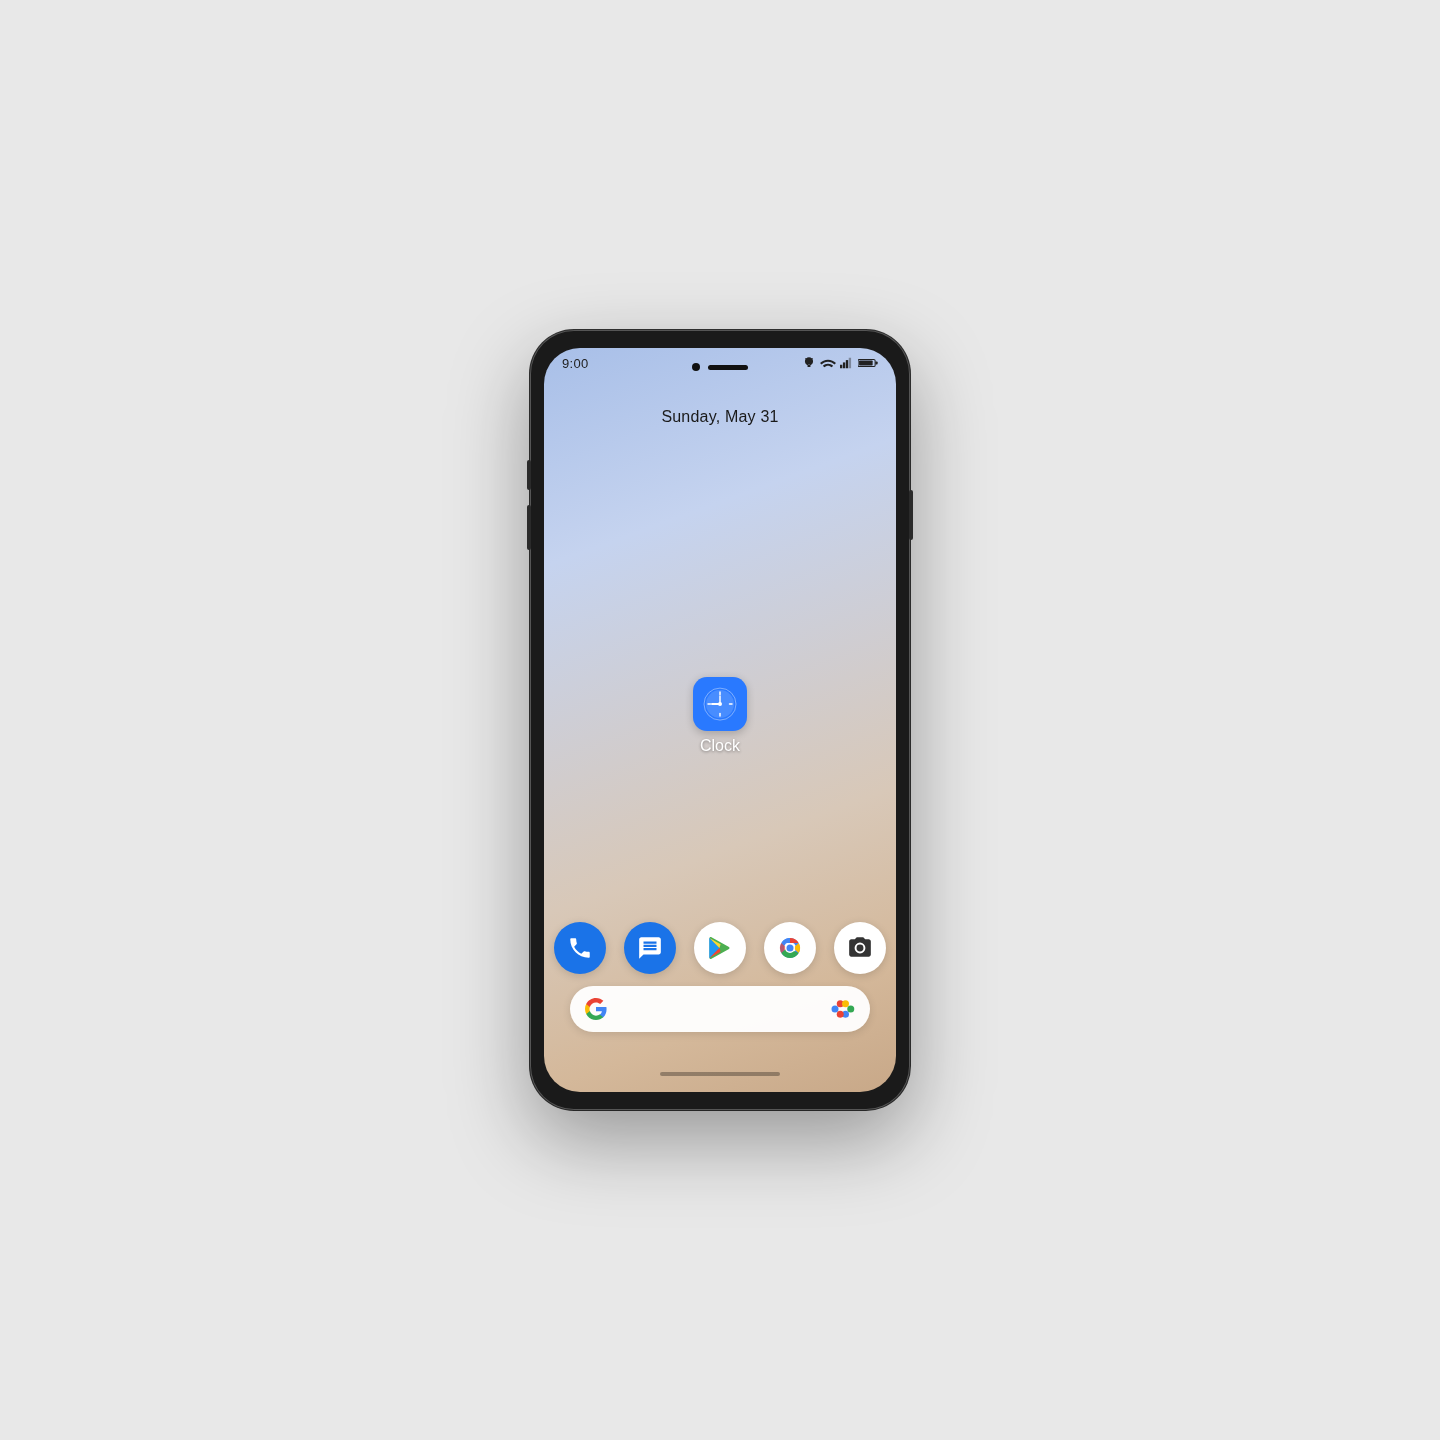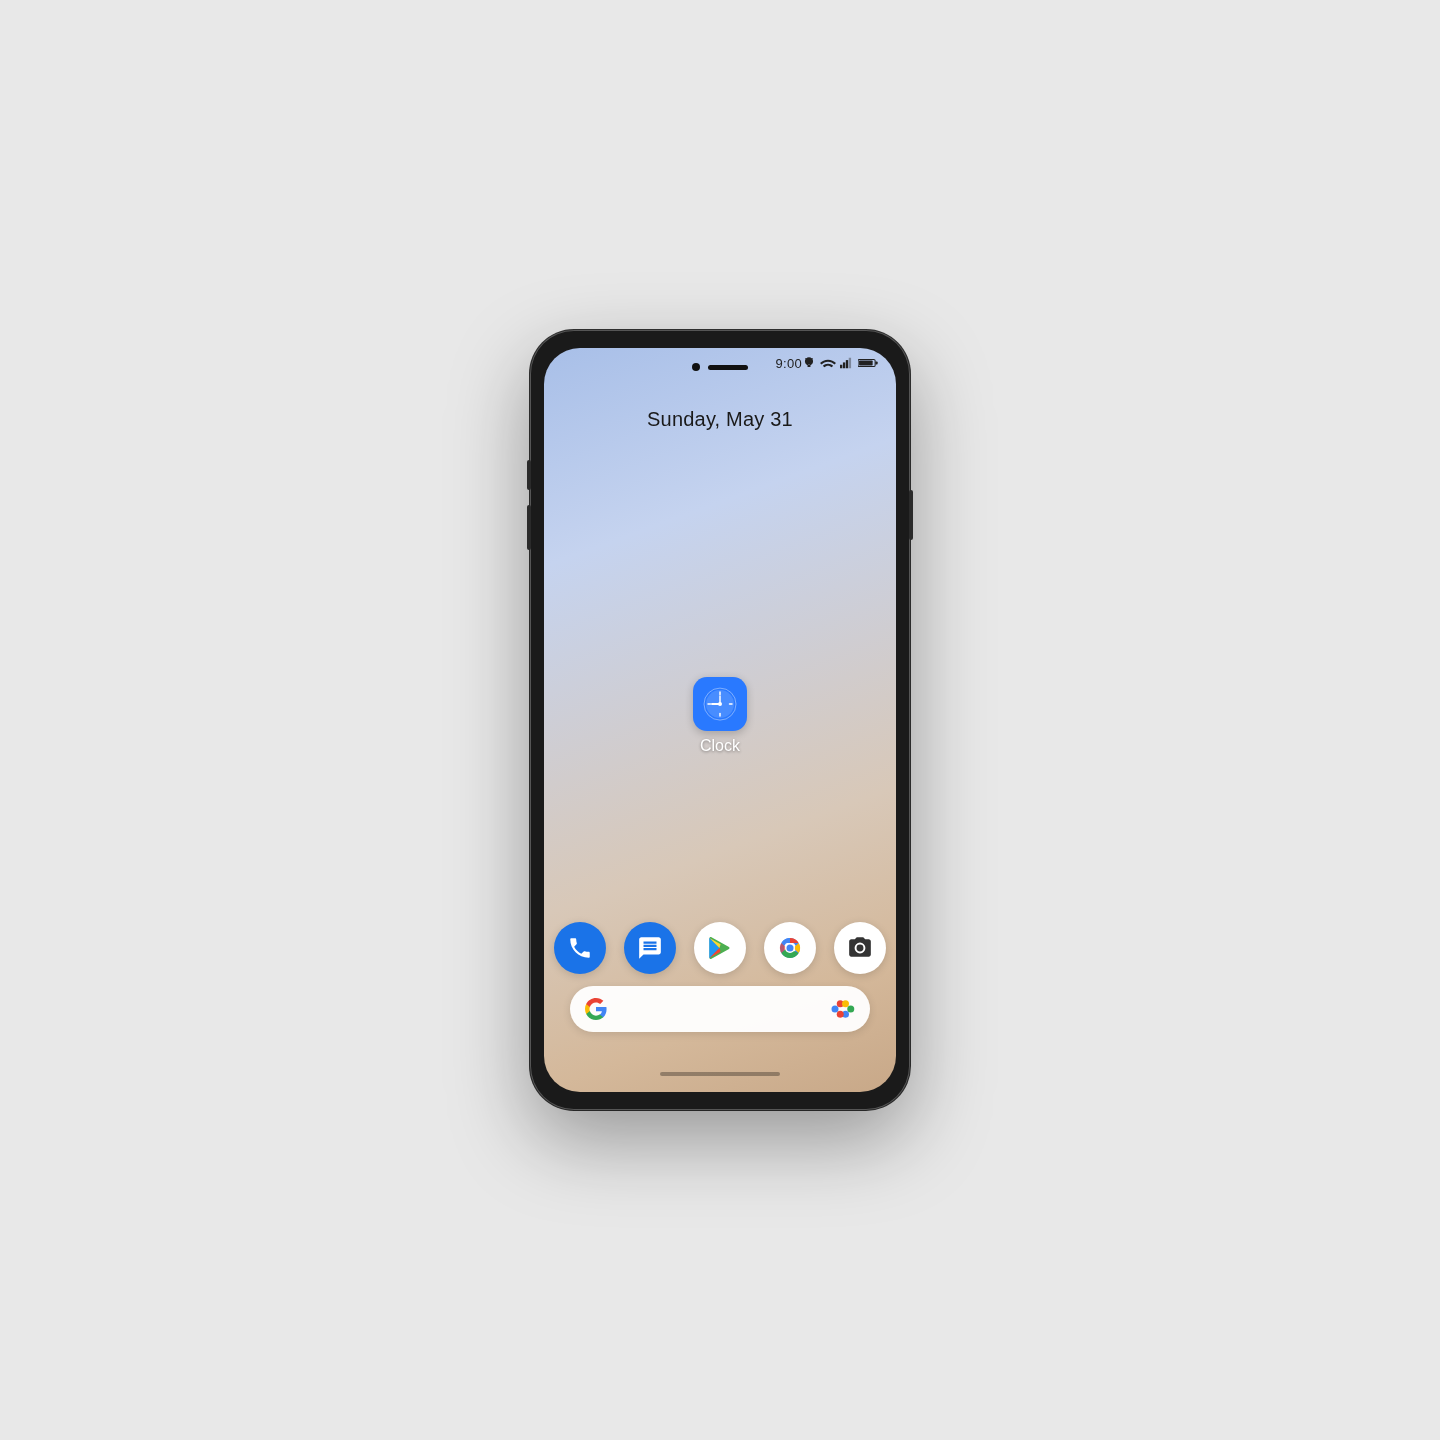--- a/index.html
+++ b/index.html
@@ -69,21 +69,21 @@
 
     
     .phone-notch-bar {
       position: absolute;
       top: 0;
       left: 0;
       right: 0;
       height: 30px;
       display: flex;
       align-items: center;
-      justify-content: flex-end;
+      justify-content: space-between;
       padding: 0 18px;
       z-index: 10;
     }
     .status-time {
       font-size: 13px;
       font-weight: 500;
       color: #222;
       letter-spacing: 0.3px;
     }
     .status-icons {
@@ -127,21 +127,21 @@
 
     
     .date-display {
       position: absolute;
       top: 60px;
       left: 0;
       right: 0;
       text-align: center;
     }
     .date-text {
-      font-size: 20px;
+      font-size: 16px;
       font-weight: 400;
       color: #1a1a1a;
       letter-spacing: 0.2px;
     }
 
     
     .clock-app {
       position: absolute;
       top: 50%;
       left: 50%;

